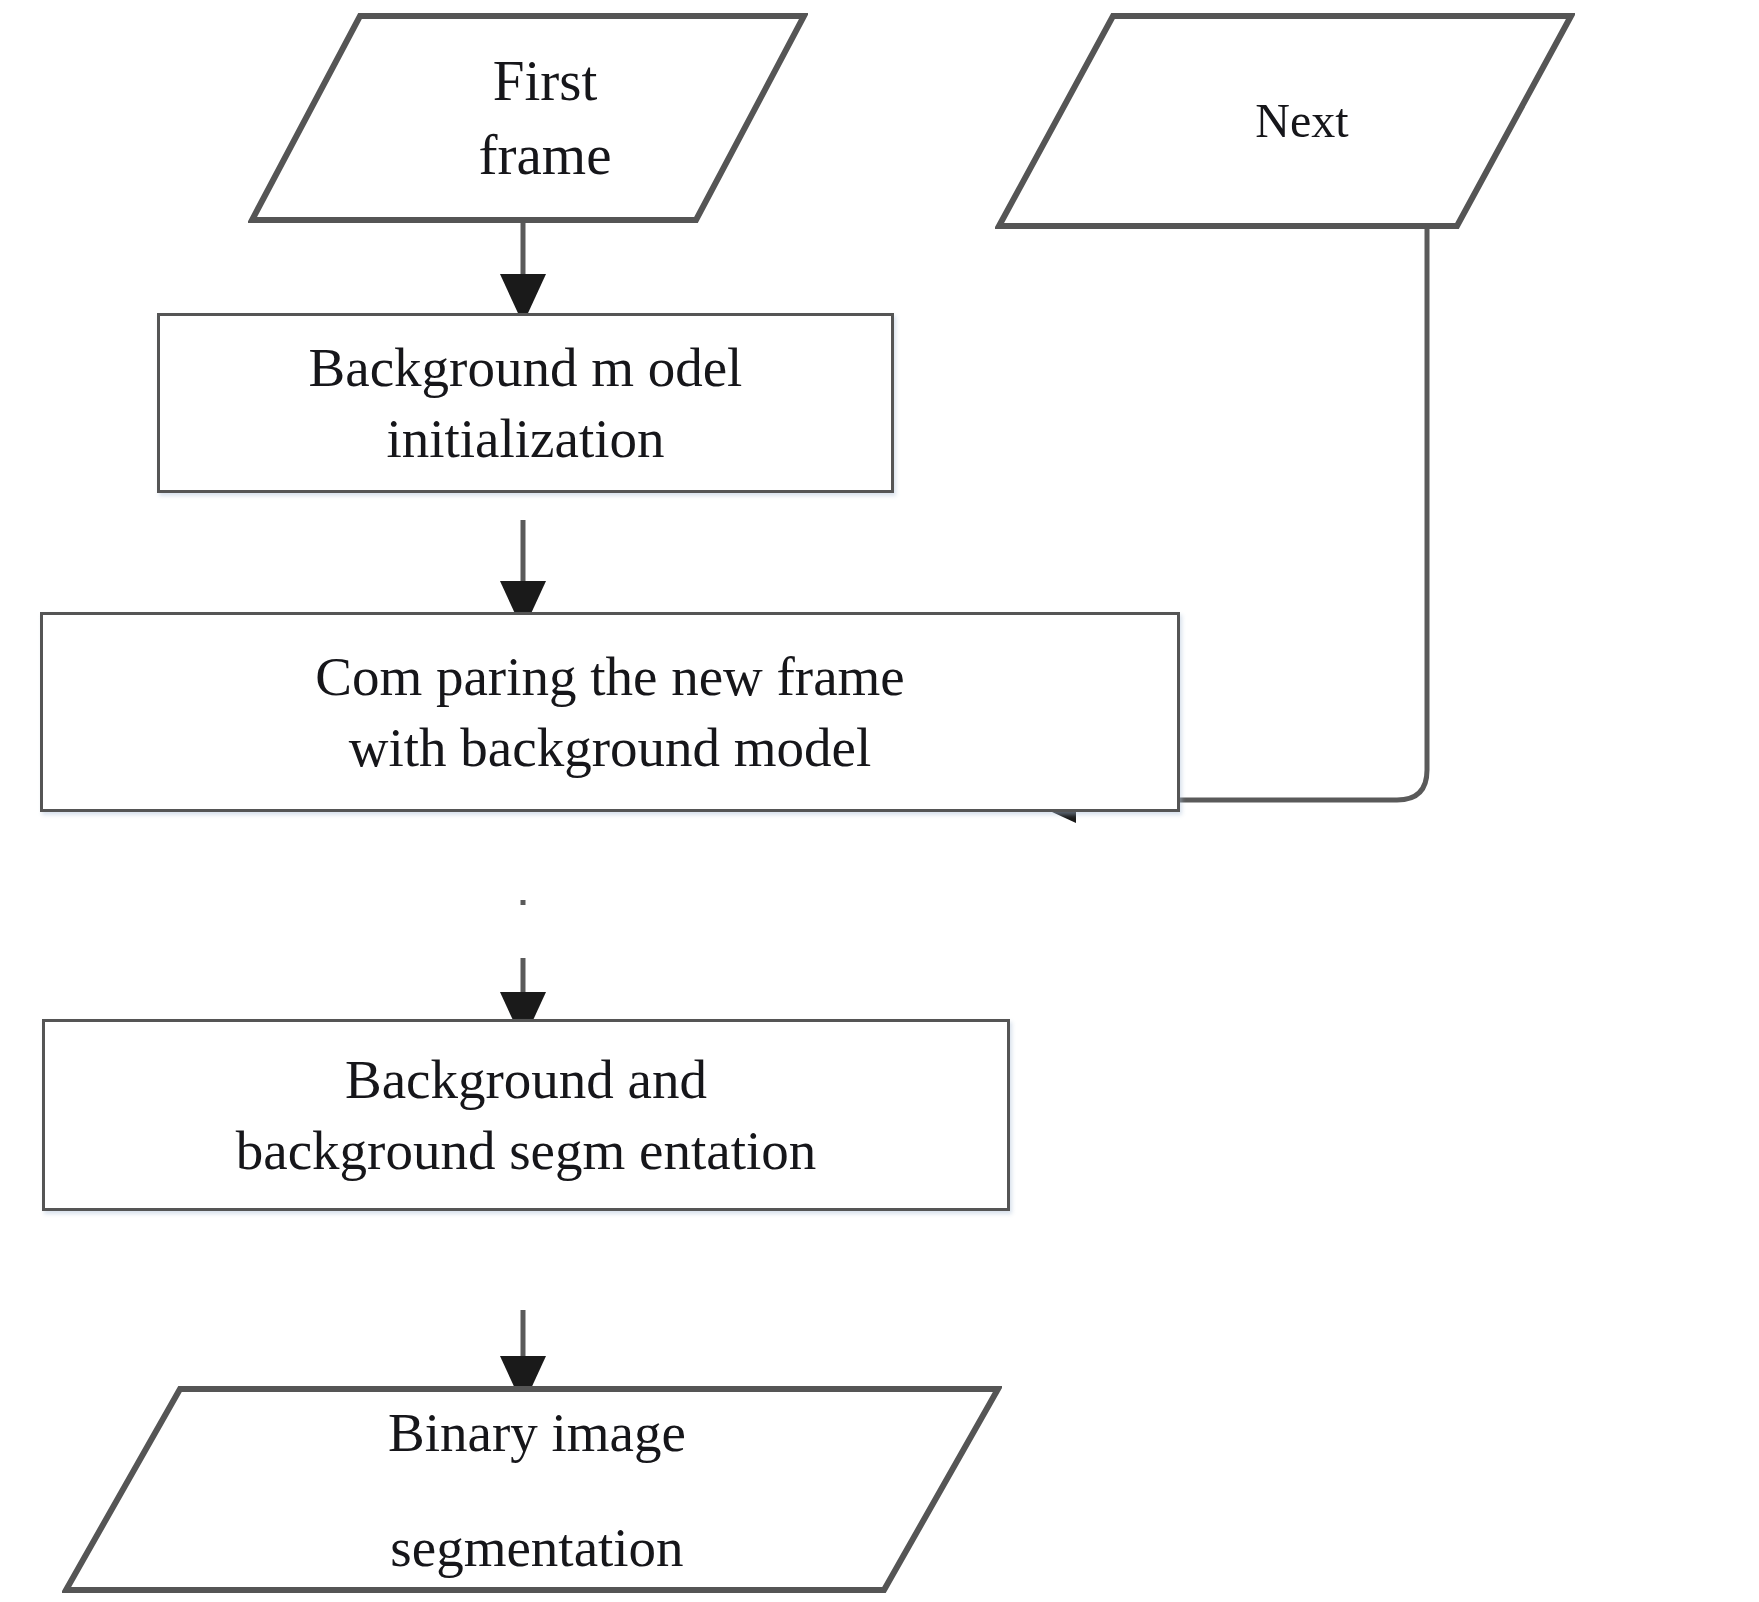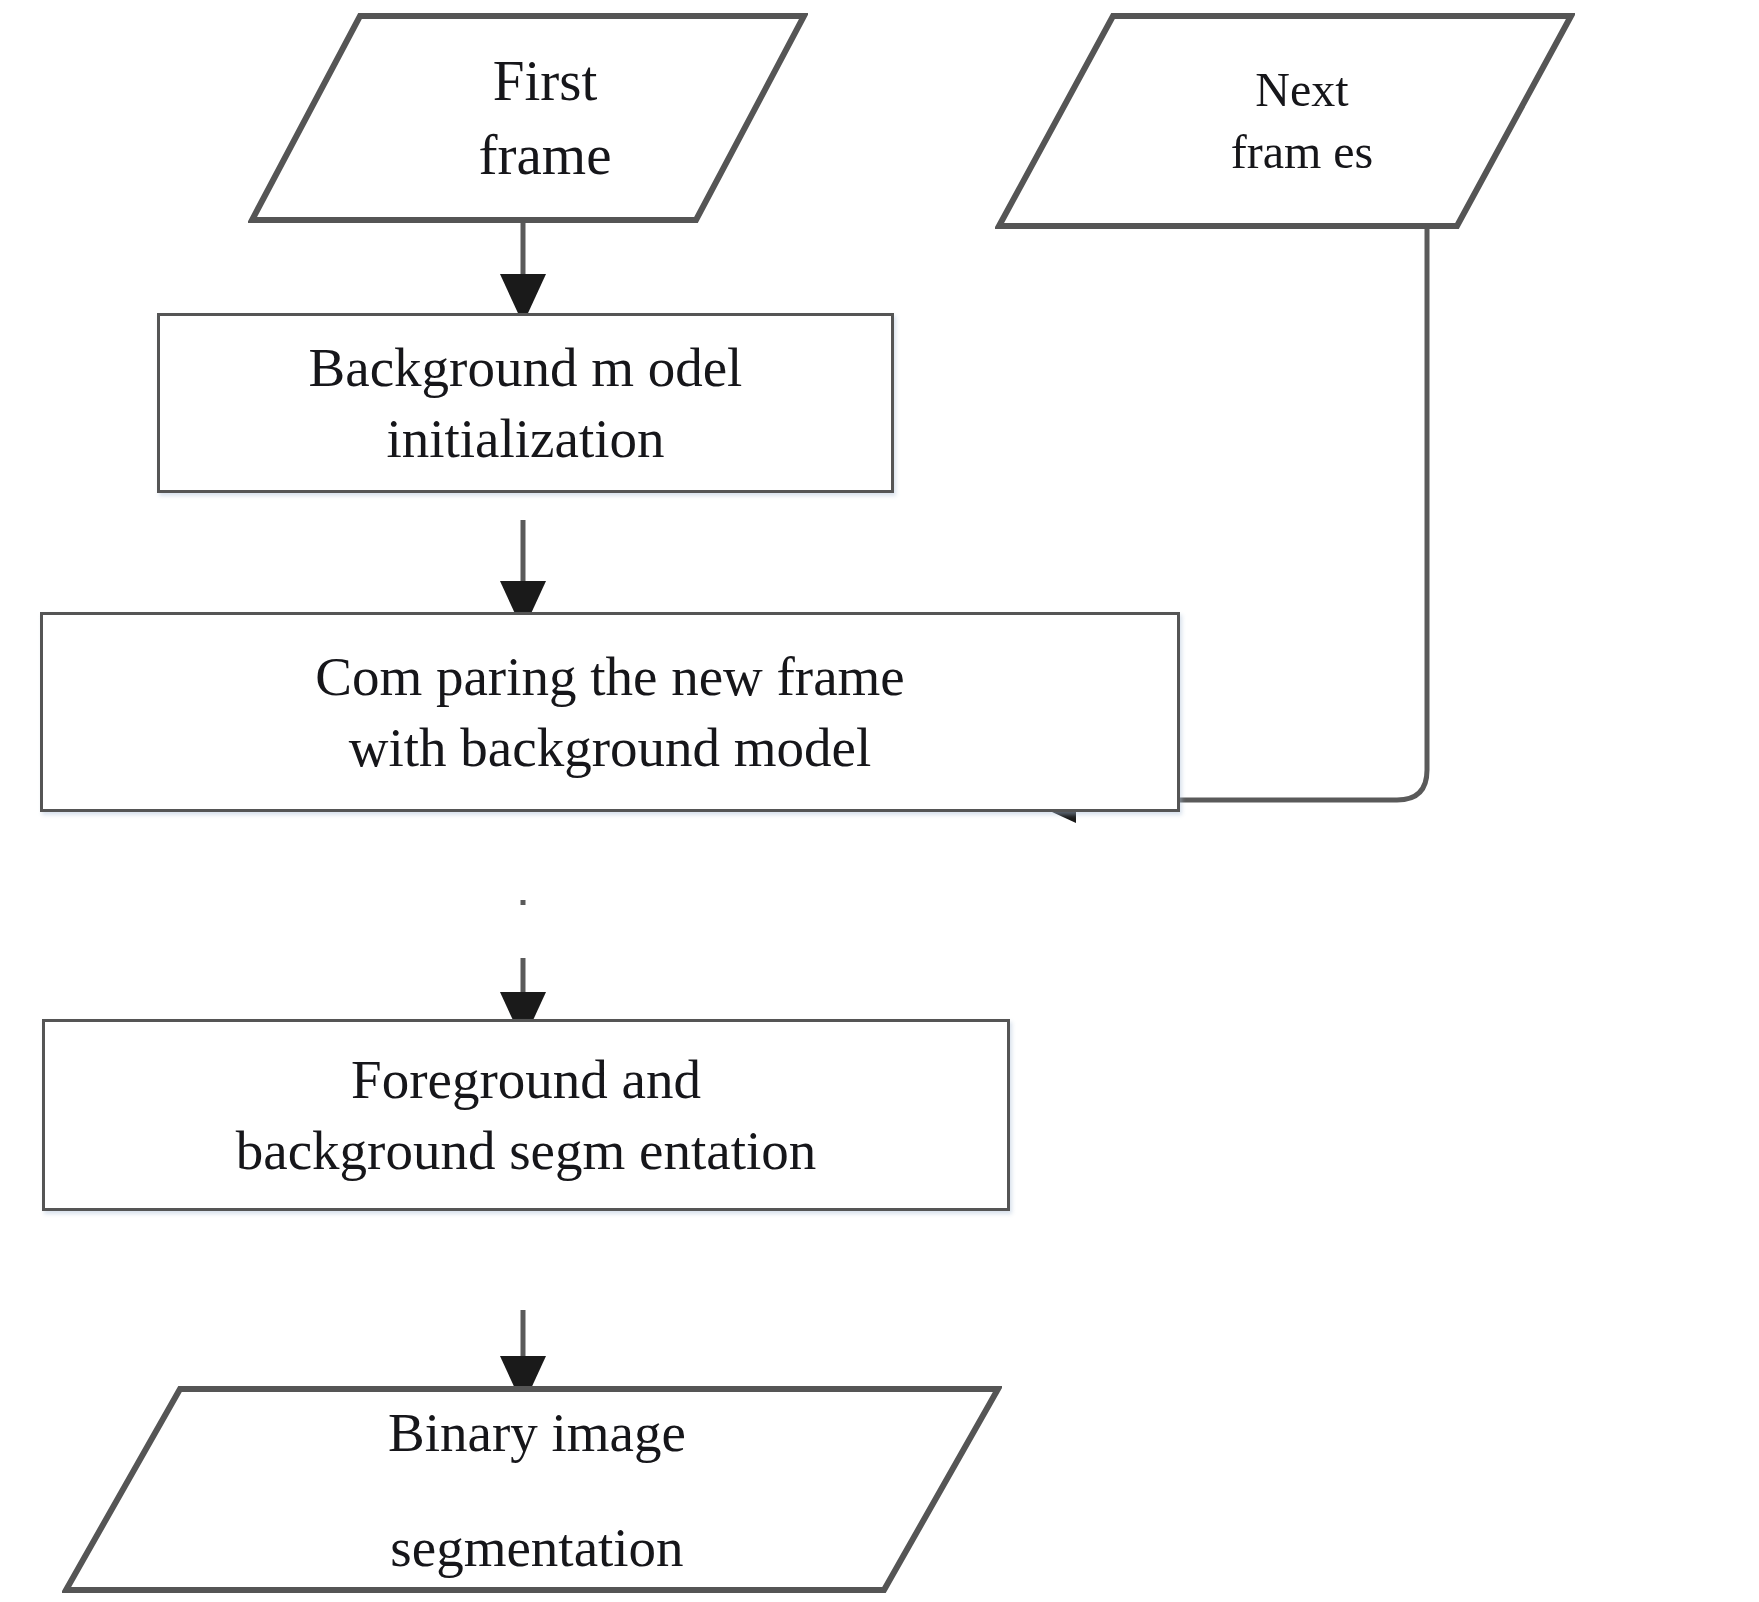--- a/index.html
+++ b/index.html
@@ -111,36 +111,35 @@
       <span class="line">frame</span>
     </div>
   </div>
 
   <div class="para-wrap" style="left:995px; top:10px; width:580px; height:222px;">
     <svg class="para-shape" viewBox="0 0 580 222" width="580" height="222">
       <polygon points="118,6 576,6 462,216 4,216" fill="#ffffff" stroke="#555555" stroke-width="6"></polygon>
     </svg>
     <div class="para-label" style="font-size:48px; padding-left:34px;text-align:right;">
       <span class="line">Next</span>
-      <span class="line">fram es</span>
     </div>
   </div>
 
   <div class="node rect" style="left:157px; top:313px; width:737px; height:180px; font-size:55px;">
     <span class="line">Background m odel</span>
     <span class="line">initialization</span>
   </div>
 
   <div class="node rect" style="left:40px; top:612px; width:1140px; height:200px; font-size:55px;">
     <span class="line">Com paring the new frame</span>
     <span class="line">with background model</span>
   </div>
 
   <div class="node rect" style="left:42px; top:1019px; width:968px; height:192px; font-size:55px;">
-    <span class="line">Foreground and</span>
+    <span class="line">Background and</span>
     <span class="line">background segm entation</span>
   </div>
 
   <div class="para-wrap" style="left:62px; top:1384px; width:940px; height:212px;">
     <svg class="para-shape" viewBox="0 0 940 212" width="940" height="212">
       <polygon points="118,5 936,5 822,206 4,206" fill="#ffffff" stroke="#555555" stroke-width="6"></polygon>
     </svg>
     <div class="para-label" style="font-size:55px; padding-left:10px;gap:44px;">
       <span class="line">Binary image</span>
       <span class="line">segmentation</span>

